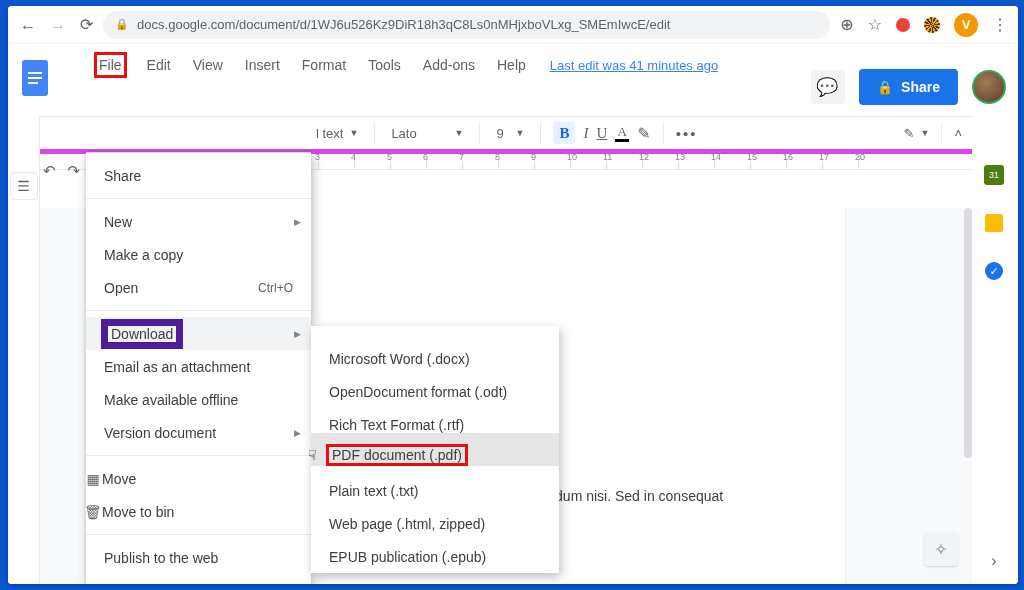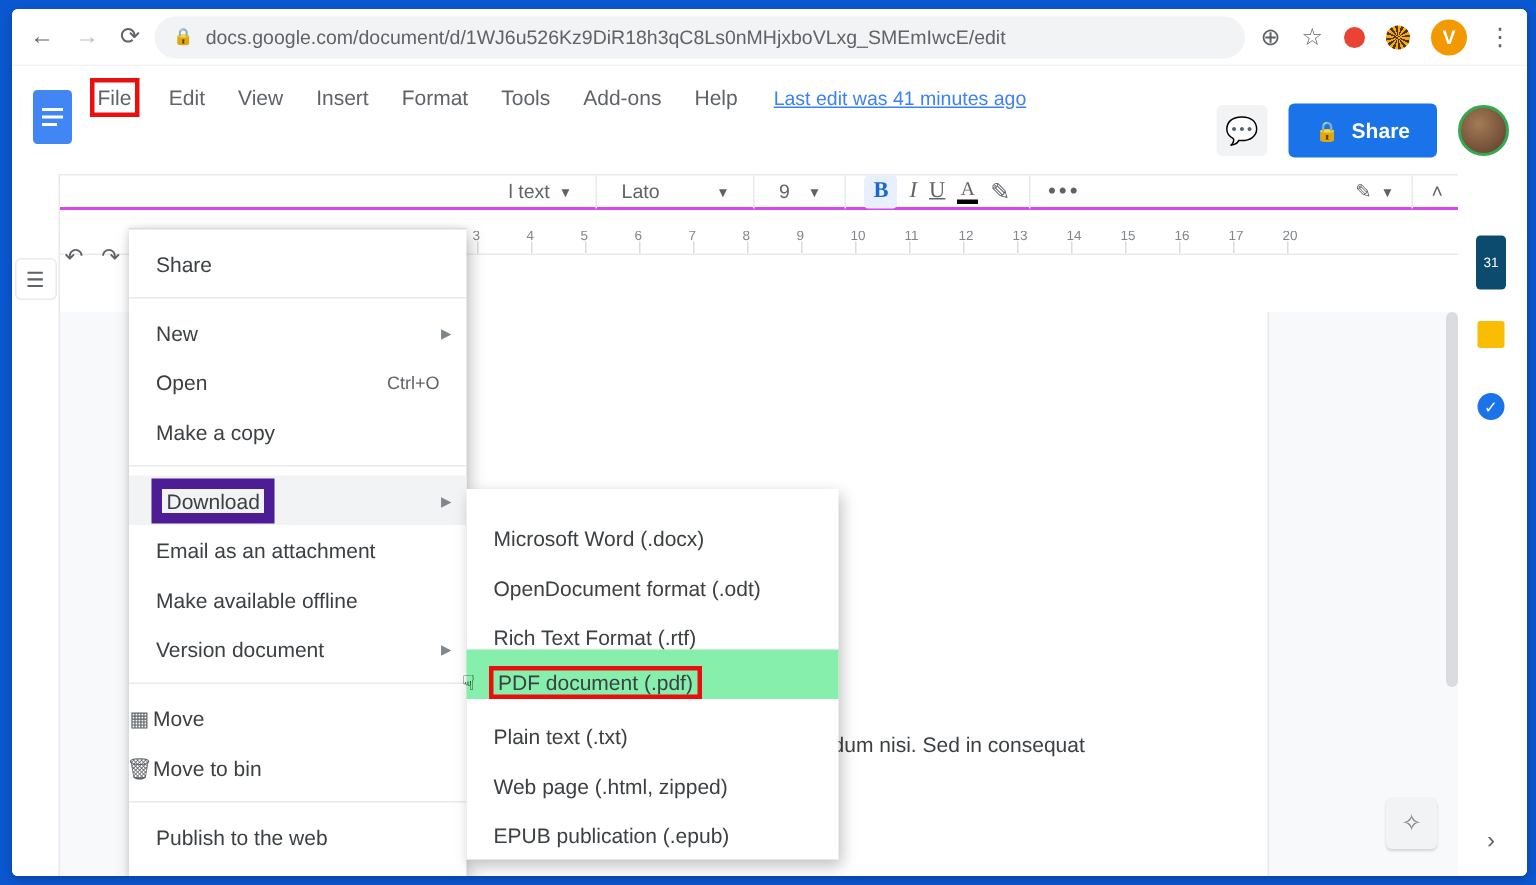--- a/index.html
+++ b/index.html
@@ -75,36 +75,36 @@
     .docs-titles {flex:1;min-width:0;}
     .title-row{display:flex;align-items:center;gap:12px;padding-top:2px}
     .doc-title{
       font-size:18px;color:#5f6368;padding:2px 4px;
     }
     .star{color:#dadce0;font-size:16px}
     .folder{color:#80868b;font-size:17px}
     .menu-row{display:flex;align-items:center;gap:18px;padding:4px 0 0 4px;font-size:14px;color:#5f6368}
     .menu-row .menu-item{cursor:pointer;padding:2px 2px}
     .menu-row .last-edit{color:#3b82f6;text-decoration:underline;font-size:13px;margin-left:4px}
-    .highlight-box{border:3px solid #ea0f0f;padding:0px 3px;}
+    .highlight-box{border:3px solid #ea0f0f;padding:0px 3px;margin-left:34px;}
     .docs-header-right{display:flex;align-items:center;gap:14px;padding-top:10px}
     .comment-btn{width:34px;height:34px;border-radius:4px;background:#f1f3f4;color:#5f6368;
       display:flex;align-items:center;justify-content:center;font-size:18px}
     .share-btn{
       height:36px;padding:0 18px;border-radius:4px;background:#1a73e8;color:#fff;
       font-size:14px;font-weight:600;display:flex;align-items:center;gap:8px;
     }
     .share-btn .lock{font-size:13px}
     .user-avatar{width:34px;height:34px;border-radius:50%;
       background: radial-gradient(circle at 40% 35%, #a37b55, #5b3b2a);
       border:2px solid #34a853;}
     
     .toolbar{
-      height:24px;border-top:1px solid #e8eaed;border-bottom:2px solid #d946ef;
-      display:flex;align-items:center;padding:0 10px 0 49px;gap:8px;
+      height:38px;border-top:1px solid #e8eaed;border-bottom:5px solid #d946ef;
+      display:flex;align-items:center;padding:0 10px 0 26px;gap:8px;
       font-size:13px;color:#5f6368;
     }
     .tb-divider{width:1px;height:22px;background:#e8eaed;margin:0 4px}
     .tb-select{
       display:flex;align-items:center;gap:6px;padding:2px 4px;min-width:0;
     }
     .tb-select .caret{font-size:9px;color:#5f6368}
     .tb-icon{font-size:15px;cursor:pointer}
     .bold{width:22px;height:22px;background:#e8f0fe;color:#1967d2;display:flex;
       align-items:center;justify-content:center;border-radius:3px;font-weight:700;font-family:serif;font-size:15px}
@@ -146,21 +146,21 @@
       border-left:1px solid #e8eaed;border-right:1px solid #e8eaed;
       padding: 280px 70px 0 70px;font-size:14px;color:#3c4043;
     }
     .body-text{color:#3c4043}
     
     .side-panel{
       position:absolute;top:110px;right:4px;width:40px;bottom:4px;
       display:flex;flex-direction:column;align-items:center;gap:26px;padding-top:10px;
     }
     .side-icon{width:22px;height:22px;display:flex;align-items:center;justify-content:center}
-    .cal-icon{background:#0c4a6e;color:#fff;font-size:9px;border-radius:3px;width:20px;height:36px;display:flex;align-items:center;justify-content:center}
+    .cal-icon{background:#4d7c0f;color:#fff;font-size:9px;border-radius:3px;width:20px;height:20px;display:flex;align-items:center;justify-content:center}
     .keep-icon{width:18px;height:18px;background:#fbbc04;border-radius:2px}
     .tasks-icon{width:18px;height:18px;border-radius:50%;background:#1a73e8;display:flex;align-items:center;justify-content:center;color:#fff;font-size:11px}
     .side-panel .chev{position:absolute;bottom:10px;font-size:16px;color:#5f6368}
     
     .explore-btn{
       position:absolute;right:60px;bottom:18px;width:34px;height:34px;border-radius:4px;
       background:#f1f3f4;display:flex;align-items:center;justify-content:center;color:#80868b;
       box-shadow:0 1px 2px rgba(0,0,0,.15);font-size:16px;
     }
     
@@ -186,21 +186,21 @@
       color:#5f6368;margin-left:-18px;padding-right:4px}
     
     .download-hl{display:inline-block;border:7px solid #4c1d95;padding:0 3px;margin-left:-3px}
     
     .dl-menu{
       position:absolute;top:282px;left:303px;width:248px;background:#fff;
       box-shadow:2px 4px 10px rgba(0,0,0,.25);
       padding:8px 0;z-index:30;font-size:14px;color:#3c4043;
     }
     .dl-menu .di{height:33px;display:flex;align-items:flex-end;padding:0 18px;cursor:pointer}
-    .dl-menu .di.hov{background:#86efac}
+    .dl-menu .di.hov{background:#e5e5e5}
     .pdf-hl{display:inline-block;border:3px solid #ea0f0f;padding:0 3px;margin-left:-3px}
     
     .cursor-img{
       position:absolute;top:403px;left:300px;z-index:40;
       font-size:14px;color:#000;transform:rotate(0deg);
     }
     
     .quick-left{
       position:absolute;top:118px;left:35px;display:flex;gap:12px;color:#5f6368;font-size:15px;z-index:5;
     }
@@ -395,25 +395,25 @@
     <div class="file-menu">
       <div class="mi">
         <span>Share</span>
       </div>
       <hr>
       <div class="mi">
         <span>New</span>
           <span class="sub-caret">▶</span>
       </div>
       <div class="mi">
+        <span>Make a copy</span>
+      </div>
+      <div class="mi">
         <span>Open</span>
           <span class="r">Ctrl+O</span>
-      </div>
-      <div class="mi">
-        <span>Make a copy</span>
       </div>
       <hr>
       <div class="mi hov">
         <span class="download-hl">Download</span>
           <span class="sub-caret">▶</span>
       </div>
       <div class="mi">
         <span>Email as an attachment</span>
       </div>
       <div class="mi">

